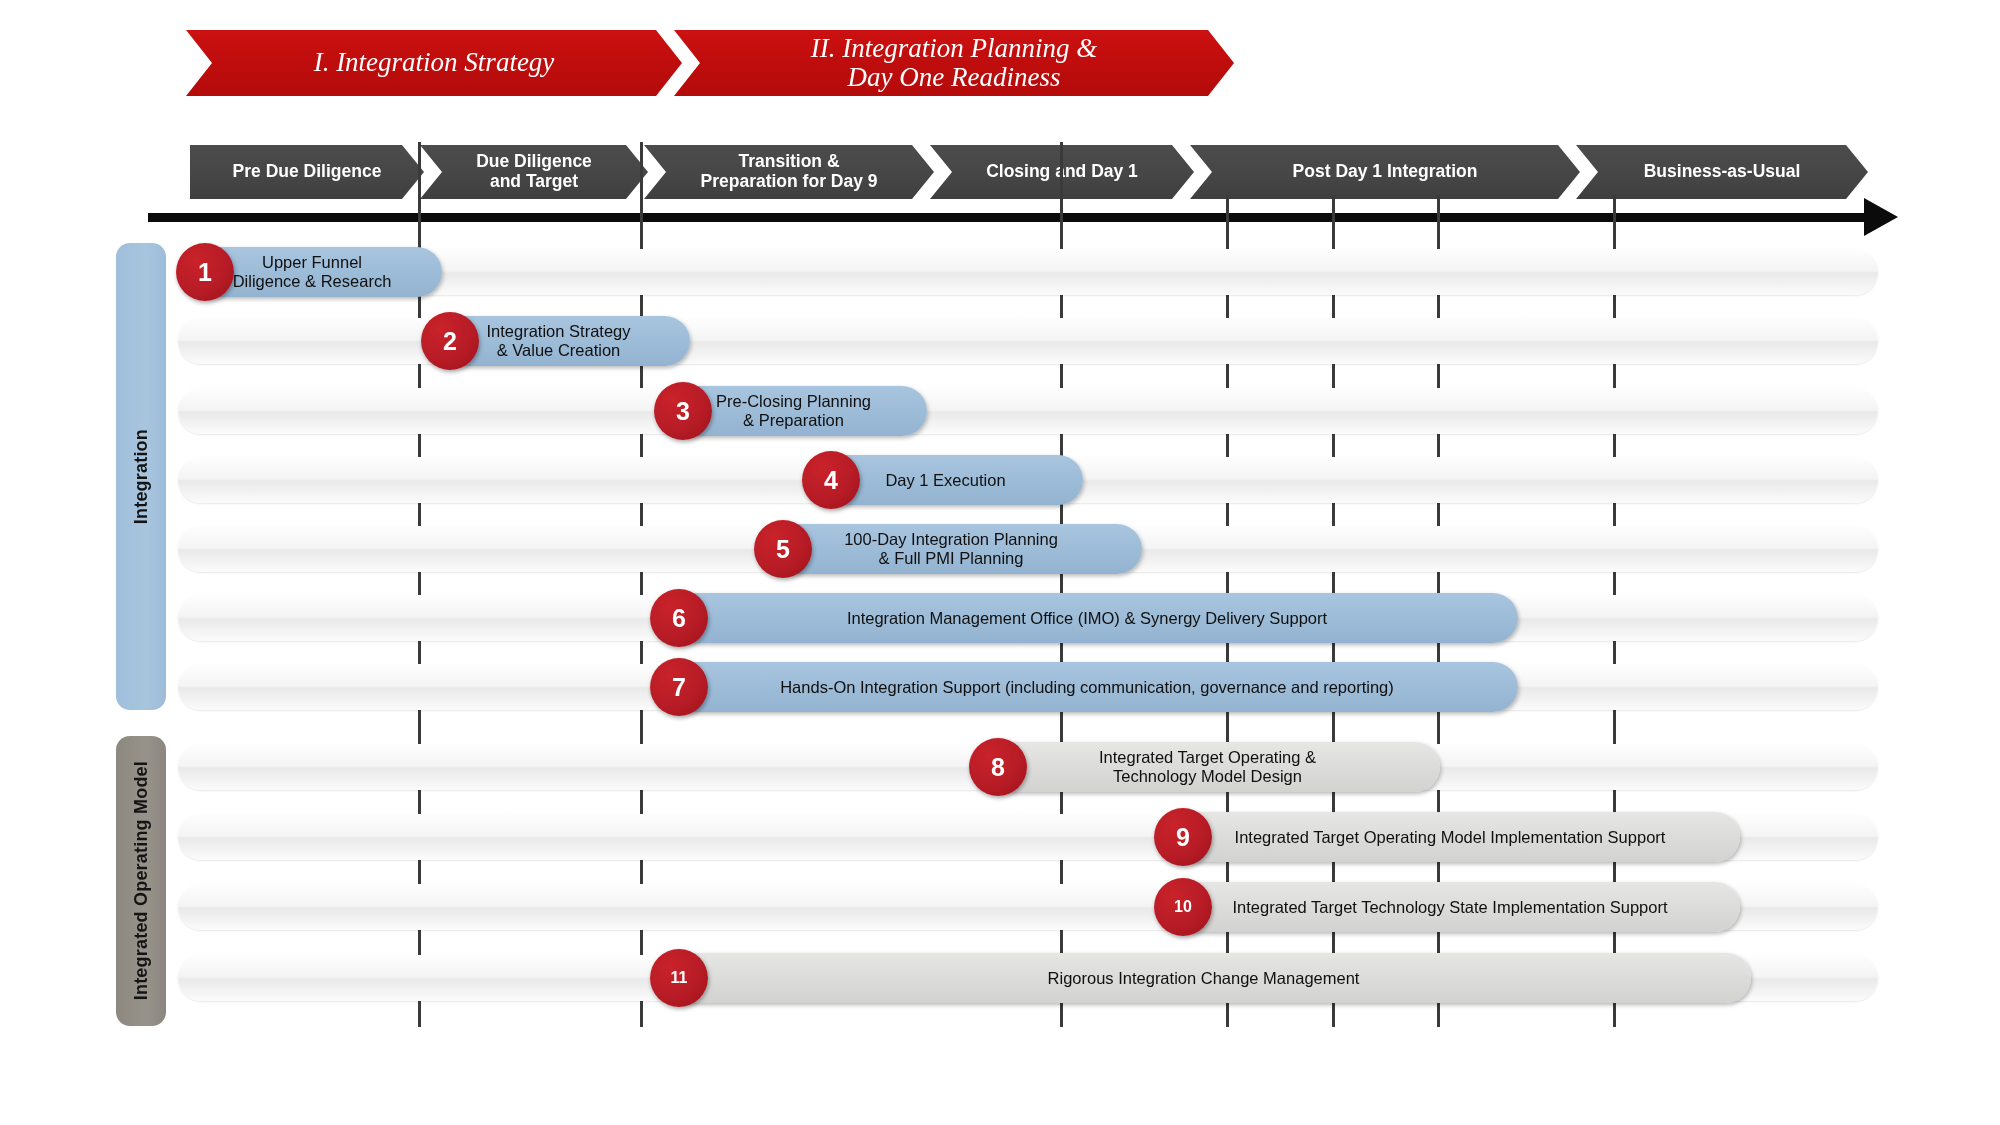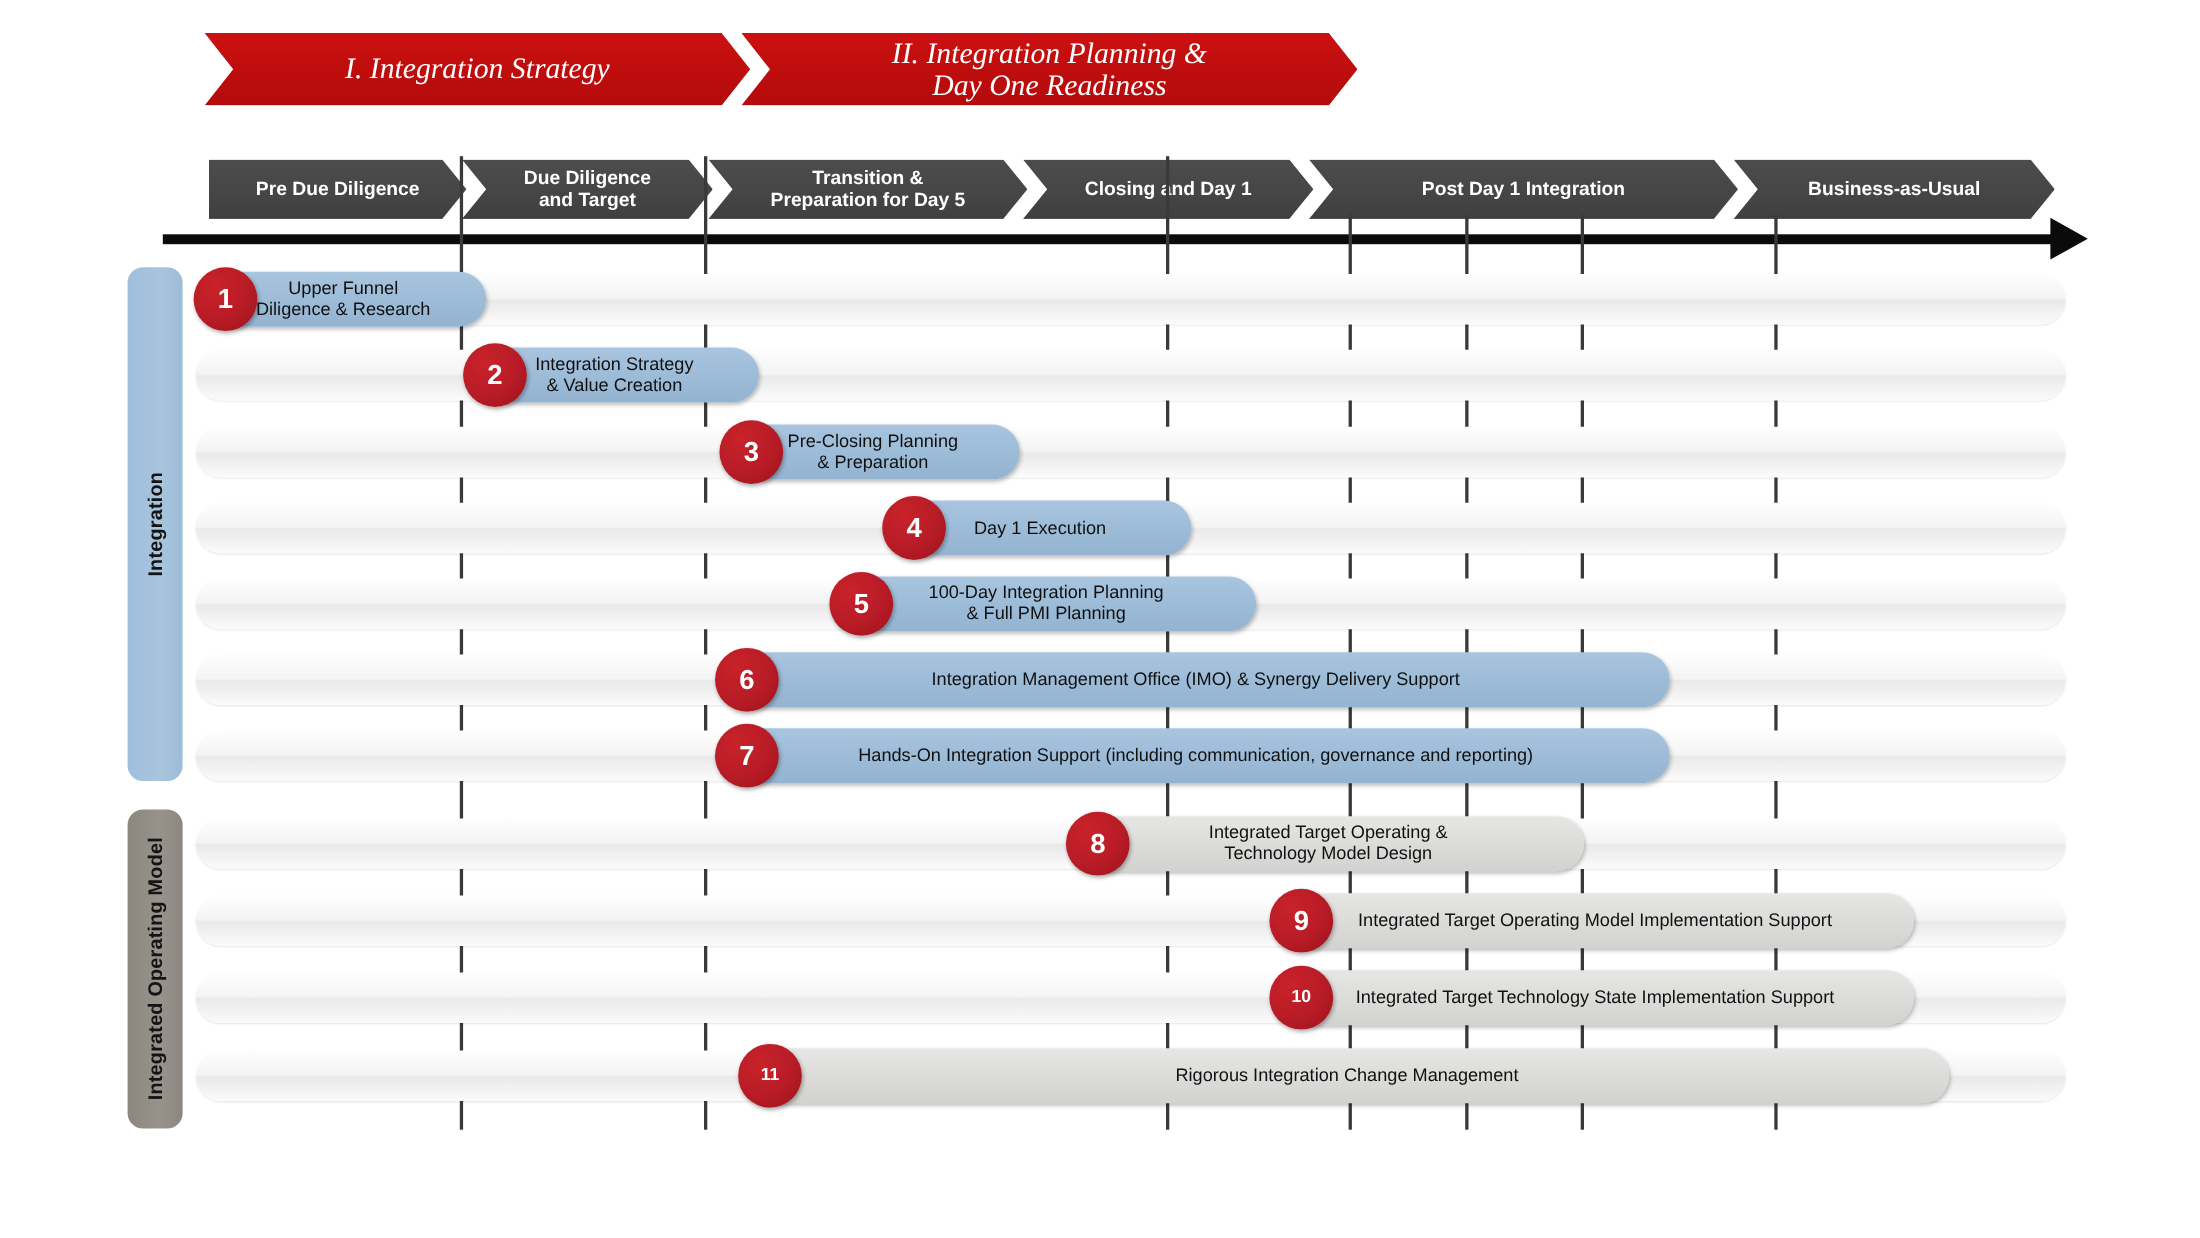--- a/index.html
+++ b/index.html
@@ -96,21 +96,21 @@
     </div>
     <div class="stage mid" style="left:420px;width:228px;">
       <span class="stxt">
         <span>Due Diligence</span><br>
         <span>and Target</span>
       </span>
     </div>
     <div class="stage mid" style="left:644px;width:290px;">
       <span class="stxt">
         <span>Transition &amp;</span><br>
-        <span>Preparation for Day 5</span>
+        <span>Preparation for Day 9</span>
       </span>
     </div>
     <div class="stage mid" style="left:930px;width:264px;">
       <span class="stxt">
         <span>Closing and Day 1</span>
       </span>
     </div>
     <div class="stage mid" style="left:1190px;width:390px;">
       <span class="stxt">
         <span>Post Day 1 Integration</span>
@@ -222,20 +222,20 @@
     </div>
   </div>
 
   <div class="pill gray" style="left:1170px;top:882px;width:570px;">
     <div class="num two">10</div>
     <div class="ptxt">
       <span>Integrated Target Technology State Implementation Support</span>
     </div>
   </div>
 
-  <div class="pill gray" style="left:666px;top:953px;width:1085px;margin-left:21px;">
+  <div class="pill gray" style="left:666px;top:953px;width:1085px;">
     <div class="num two">11</div>
     <div class="ptxt">
       <span>Rigorous Integration Change Management</span>
     </div>
   </div>
 
 </div>
 
 </body></html>

